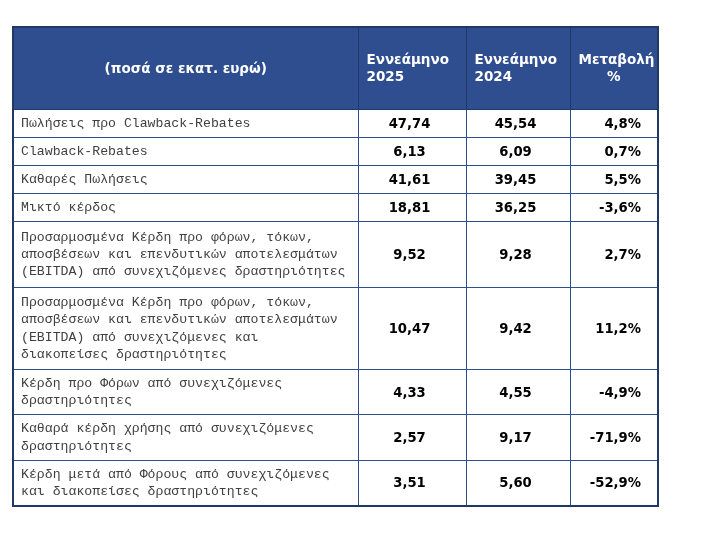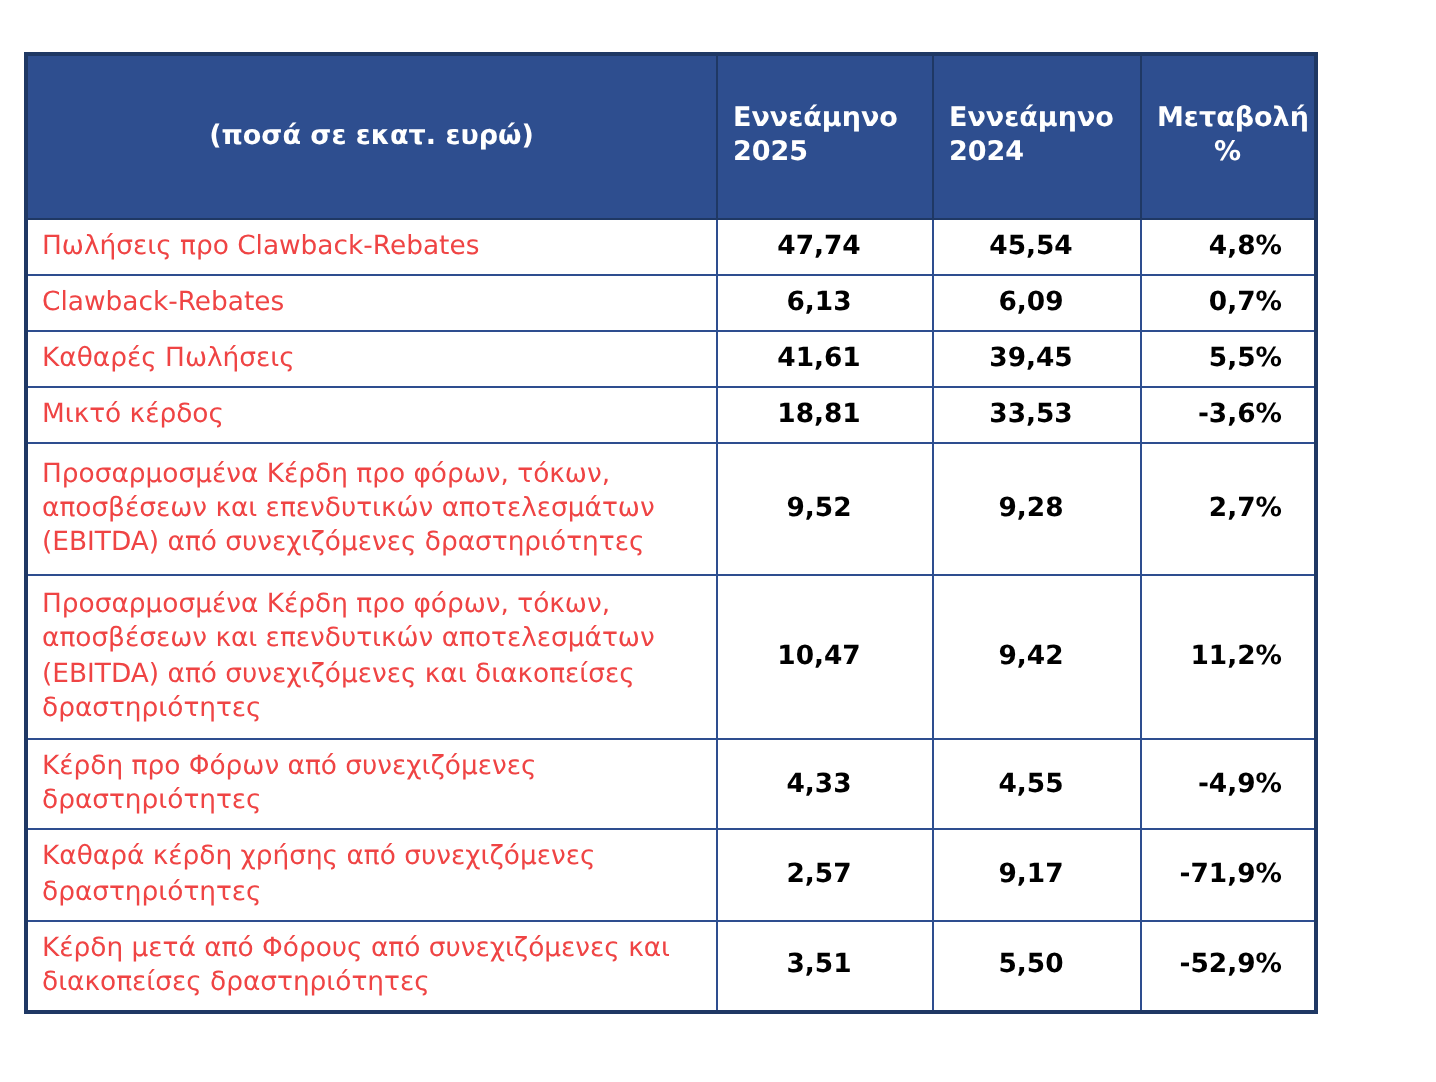--- a/index.html
+++ b/index.html
@@ -64,21 +64,22 @@
   tbody td {
     border: 1px solid #2E4E8F;
     font-size: 13.2px;
     line-height: 1.3;
     padding: 5px 7px;
     vertical-align: middle;
     box-sizing: border-box;
   }
   tbody td.label {
     text-align: left;
-    color: #ef4444;
+    color: #404040;
+    font-family: Liberation Mono, monospace;
   }
   tbody td.num {
     text-align: center;
     font-weight: bold;
     padding-right: 12px;
     white-space: nowrap;
   }
   tbody td.pct {
     text-align: right;
     font-weight: bold;
@@ -134,21 +135,21 @@
         </tr>
         <tr class="short">
           <td class="label">Καθαρές Πωλήσεις</td>
           <td class="num">41,61</td>
           <td class="num">39,45</td>
           <td class="pct">5,5%</td>
         </tr>
         <tr class="short">
           <td class="label">Μικτό κέρδος</td>
           <td class="num">18,81</td>
-          <td class="num">33,53</td>
+          <td class="num">36,25</td>
           <td class="pct">-3,6%</td>
         </tr>
         <tr class="tall">
           <td class="label">Προσαρμοσμένα Κέρδη προ φόρων, τόκων, αποσβέσεων και επενδυτικών αποτελεσμάτων (EBITDA) από συνεχιζόμενες δραστηριότητες</td>
           <td class="num">9,52</td>
           <td class="num">9,28</td>
           <td class="pct">2,7%</td>
         </tr>
         <tr class="xtall">
           <td class="label">Προσαρμοσμένα Κέρδη προ φόρων, τόκων, αποσβέσεων και επενδυτικών αποτελεσμάτων (EBITDA) από συνεχιζόμενες και διακοπείσες δραστηριότητες</td>
@@ -164,19 +165,19 @@
         </tr>
         <tr class="mid">
           <td class="label">Καθαρά κέρδη χρήσης από συνεχιζόμενες δραστηριότητες</td>
           <td class="num">2,57</td>
           <td class="num">9,17</td>
           <td class="pct">-71,9%</td>
         </tr>
         <tr class="mid">
           <td class="label">Κέρδη μετά από Φόρους από συνεχιζόμενες και διακοπείσες δραστηριότητες</td>
           <td class="num">3,51</td>
-          <td class="num">5,50</td>
+          <td class="num">5,60</td>
           <td class="pct">-52,9%</td>
         </tr>
       </tbody>
     </table>
   </div>
 </div>
 
 </body></html>

